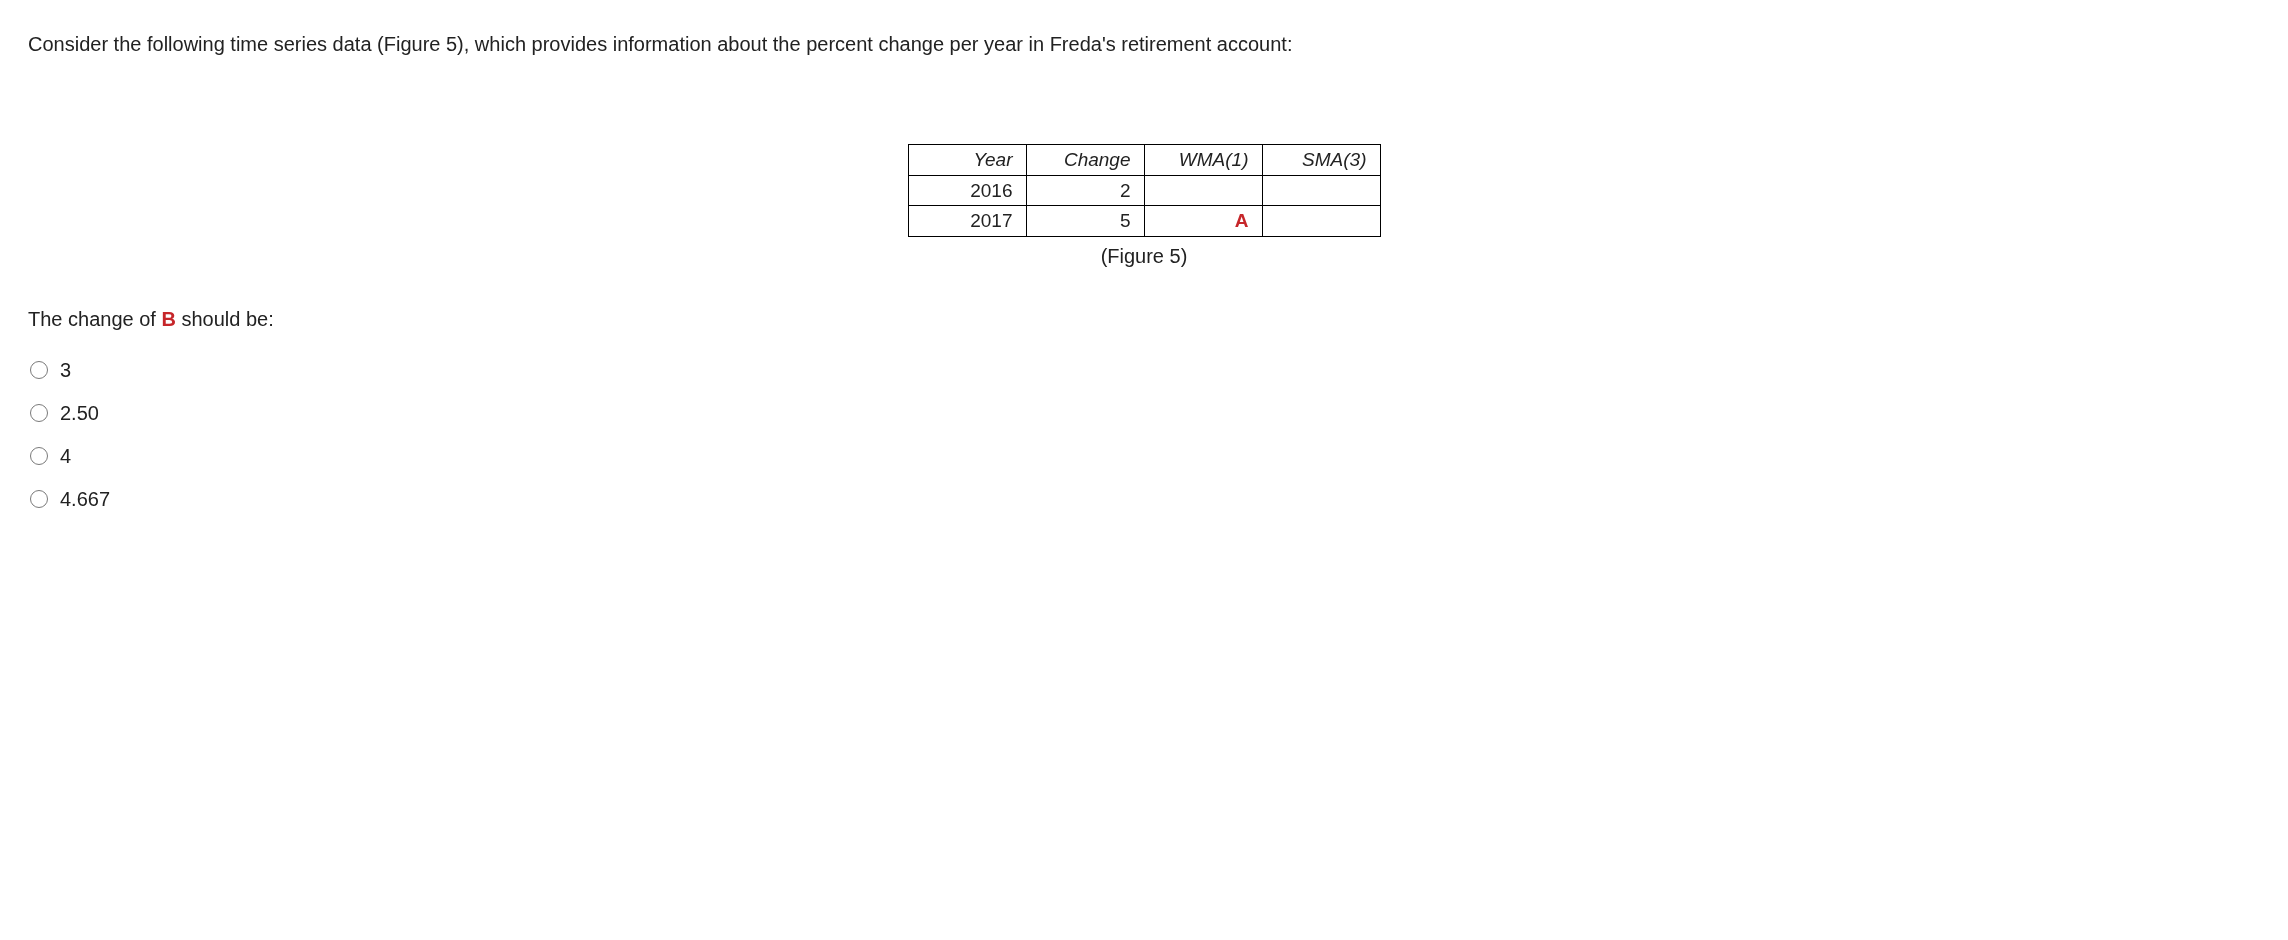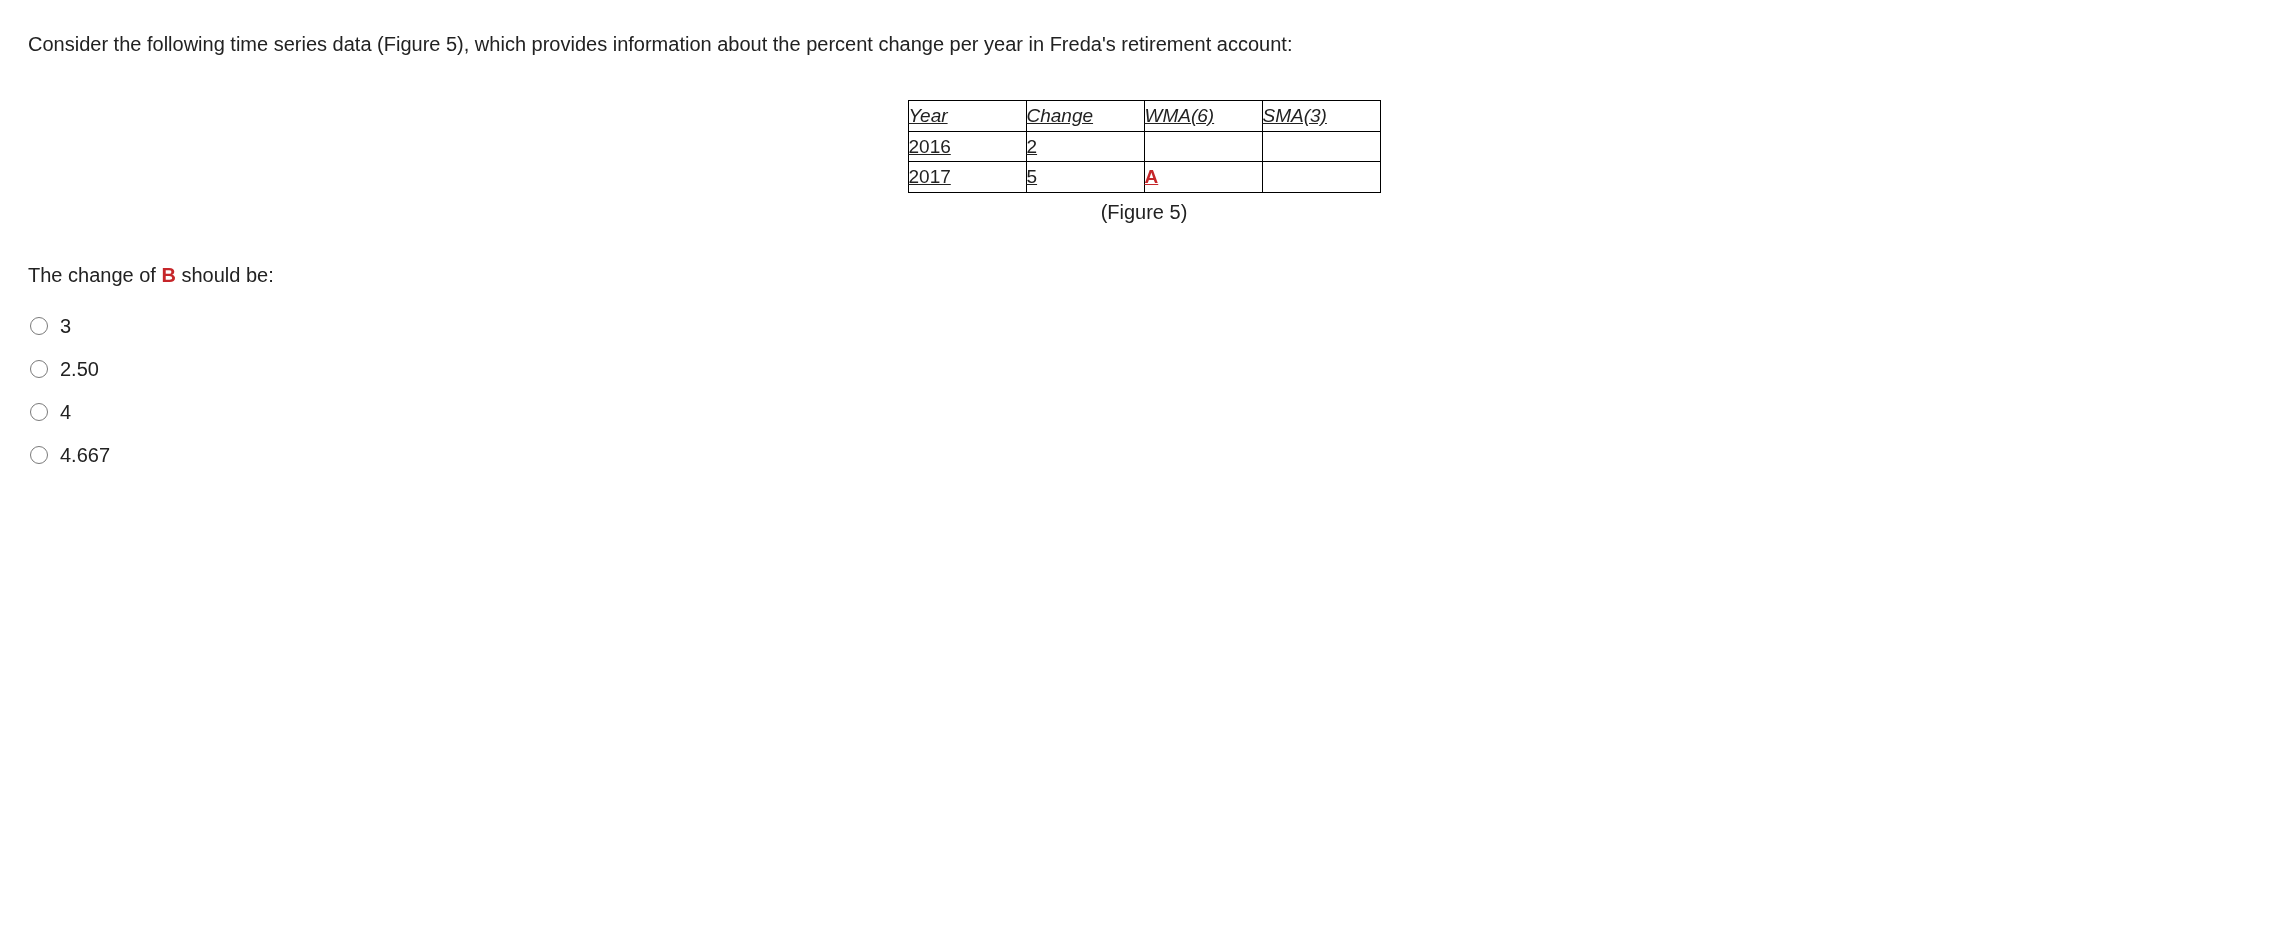--- a/index.html
+++ b/index.html
@@ -6,39 +6,38 @@
     font-family: Arial, Helvetica, sans-serif;
     font-size: 20px;
     margin: 0;
     padding: 30px 28px;
     color: #222;
     background: #fff;
     width: 2288px;
     box-sizing: border-box;
   }
   .question-text {
-    margin-bottom: 42px;
+    margin-bottom: 86px;
     line-height: 1.4;
   }
   .table-wrap {
     text-align: center;
     margin-bottom: 40px;
   }
   table.data {
     border-collapse: collapse;
     margin: 0 auto;
     font-family: "Trebuchet MS", "Lucida Sans", Arial, sans-serif;
     font-size: 19px;
   }
   table.data th, table.data td {
     border: 1.5px solid #000;
-    padding: 2px 0;
-    text-align: left;
+    padding: 2px 13px;
+    text-align: right;
     line-height: 1.35;
-    text-decoration: underline;
   }
   table.data .col-year   { width: 118px; }
   table.data .col-change { width: 118px; }
   table.data .col-wma    { width: 118px; }
   table.data .col-sma    { width: 118px; }
   table.data th {
     font-weight: normal;
     font-style: italic;
   }
   .red-cell {
@@ -90,21 +89,21 @@
     <colgroup>
       <col class="col-year">
         <col class="col-change">
         <col class="col-wma">
         <col class="col-sma">
     </colgroup>
     <thead>
       <tr>
         <th>Year</th>
         <th>Change</th>
-        <th>WMA(6)</th>
+        <th>WMA(1)</th>
         <th>SMA(3)</th>
       </tr>
     </thead>
     <tbody>
       <tr>
         <td>2016</td>
         <td>2</td>
         <td></td>
         <td></td>
       </tr>

